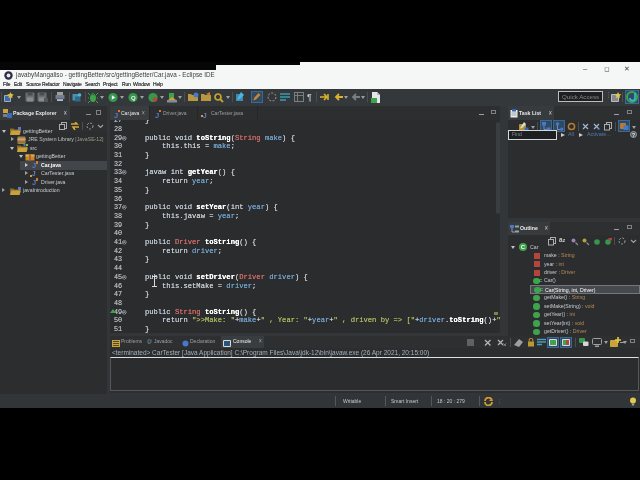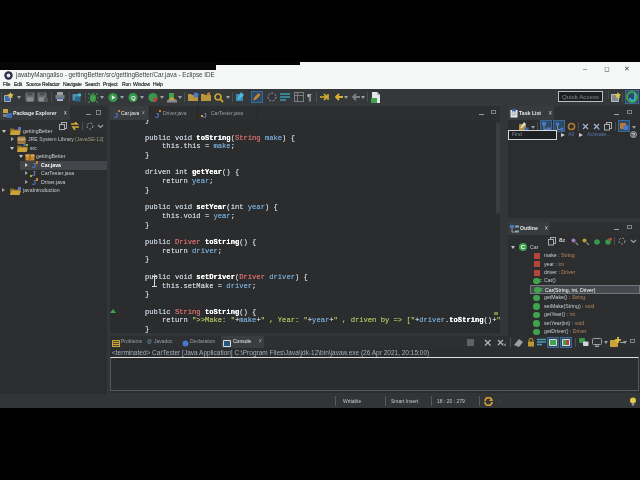--- a/index.html
+++ b/index.html
@@ -332,33 +332,60 @@
       <div class="edtab" style="left:41px;width:47px;border-right:1px solid #242628;">
         <span class="jico" style="left:3px;top:4px;"></span><span style="margin-left:12px;">Driver.java</span>
       </div>
       <div class="edtab" style="left:89px;width:59px;border-right:1px solid #242628;">
         <span class="jico jico2" style="left:3px;top:4px;"></span><span style="margin-left:12px;">CarTester.java</span>
       </div>
       <div class="pminmax" style="right:16px;border:none;border-bottom:1.5px solid #9aa0a4;height:5px;"></div>
       <div class="pminmax" style="right:4px;"></div>
     </div>
     <div id="edbody">
+      <div id="gutter">
+            <pre>27
+28
+29◎
+30
+31
+32
+33◎
+34
+35
+36
+37◎
+38
+39
+40
+41◎
+42
+43
+44
+45◎
+46
+47
+48
+49◎
+50
+51</pre>
+          </div>
       <div id="code">
             <pre><span class="d">    }</span>
 
 <span class="k">    public void </span><span class="m">toString</span><span class="d">(</span><span class="c">String</span><span class="v"> make</span><span class="d">) {</span>
 <span class="k">        this</span><span class="d">.this = </span><span class="v">make</span><span class="d">;</span>
 <span class="d">    }</span>
 
-<span class="k">    driven int </span><span class="m">getYear</span><span class="d">() {</span>
+<span class="k">    javaw int </span><span class="m">getYear</span><span class="d">() {</span>
 <span class="k">        return </span><span class="v">year</span><span class="d">;</span>
 <span class="d">    }</span>
 
 <span class="k">    public void </span><span class="m">setYear</span><span class="d">(</span><span class="k">int</span><span class="v"> year</span><span class="d">) {</span>
-<span class="k">        this</span><span class="d">.void = </span><span class="v">year</span><span class="d">;</span>
+<span class="k">        this</span><span class="d">.javaw = </span><span class="v">year</span><span class="d">;</span>
 <span class="d">    }</span>
 
 <span class="k">    public </span><span class="c">Driver </span><span class="m">toString</span><span class="d">() {</span>
 <span class="k">        return </span><span class="v">driver</span><span class="d">;</span>
 <span class="d">    }</span>
 
 <span class="k">    public void </span><span class="m">setDriver</span><span class="d">(</span><span class="c">Driver</span><span class="v"> driver</span><span class="d">) {</span>
 <span class="k">        this</span><span class="d">.setMake = </span><span class="v">driver</span><span class="d">;</span>
 <span class="d">    }</span>
 

